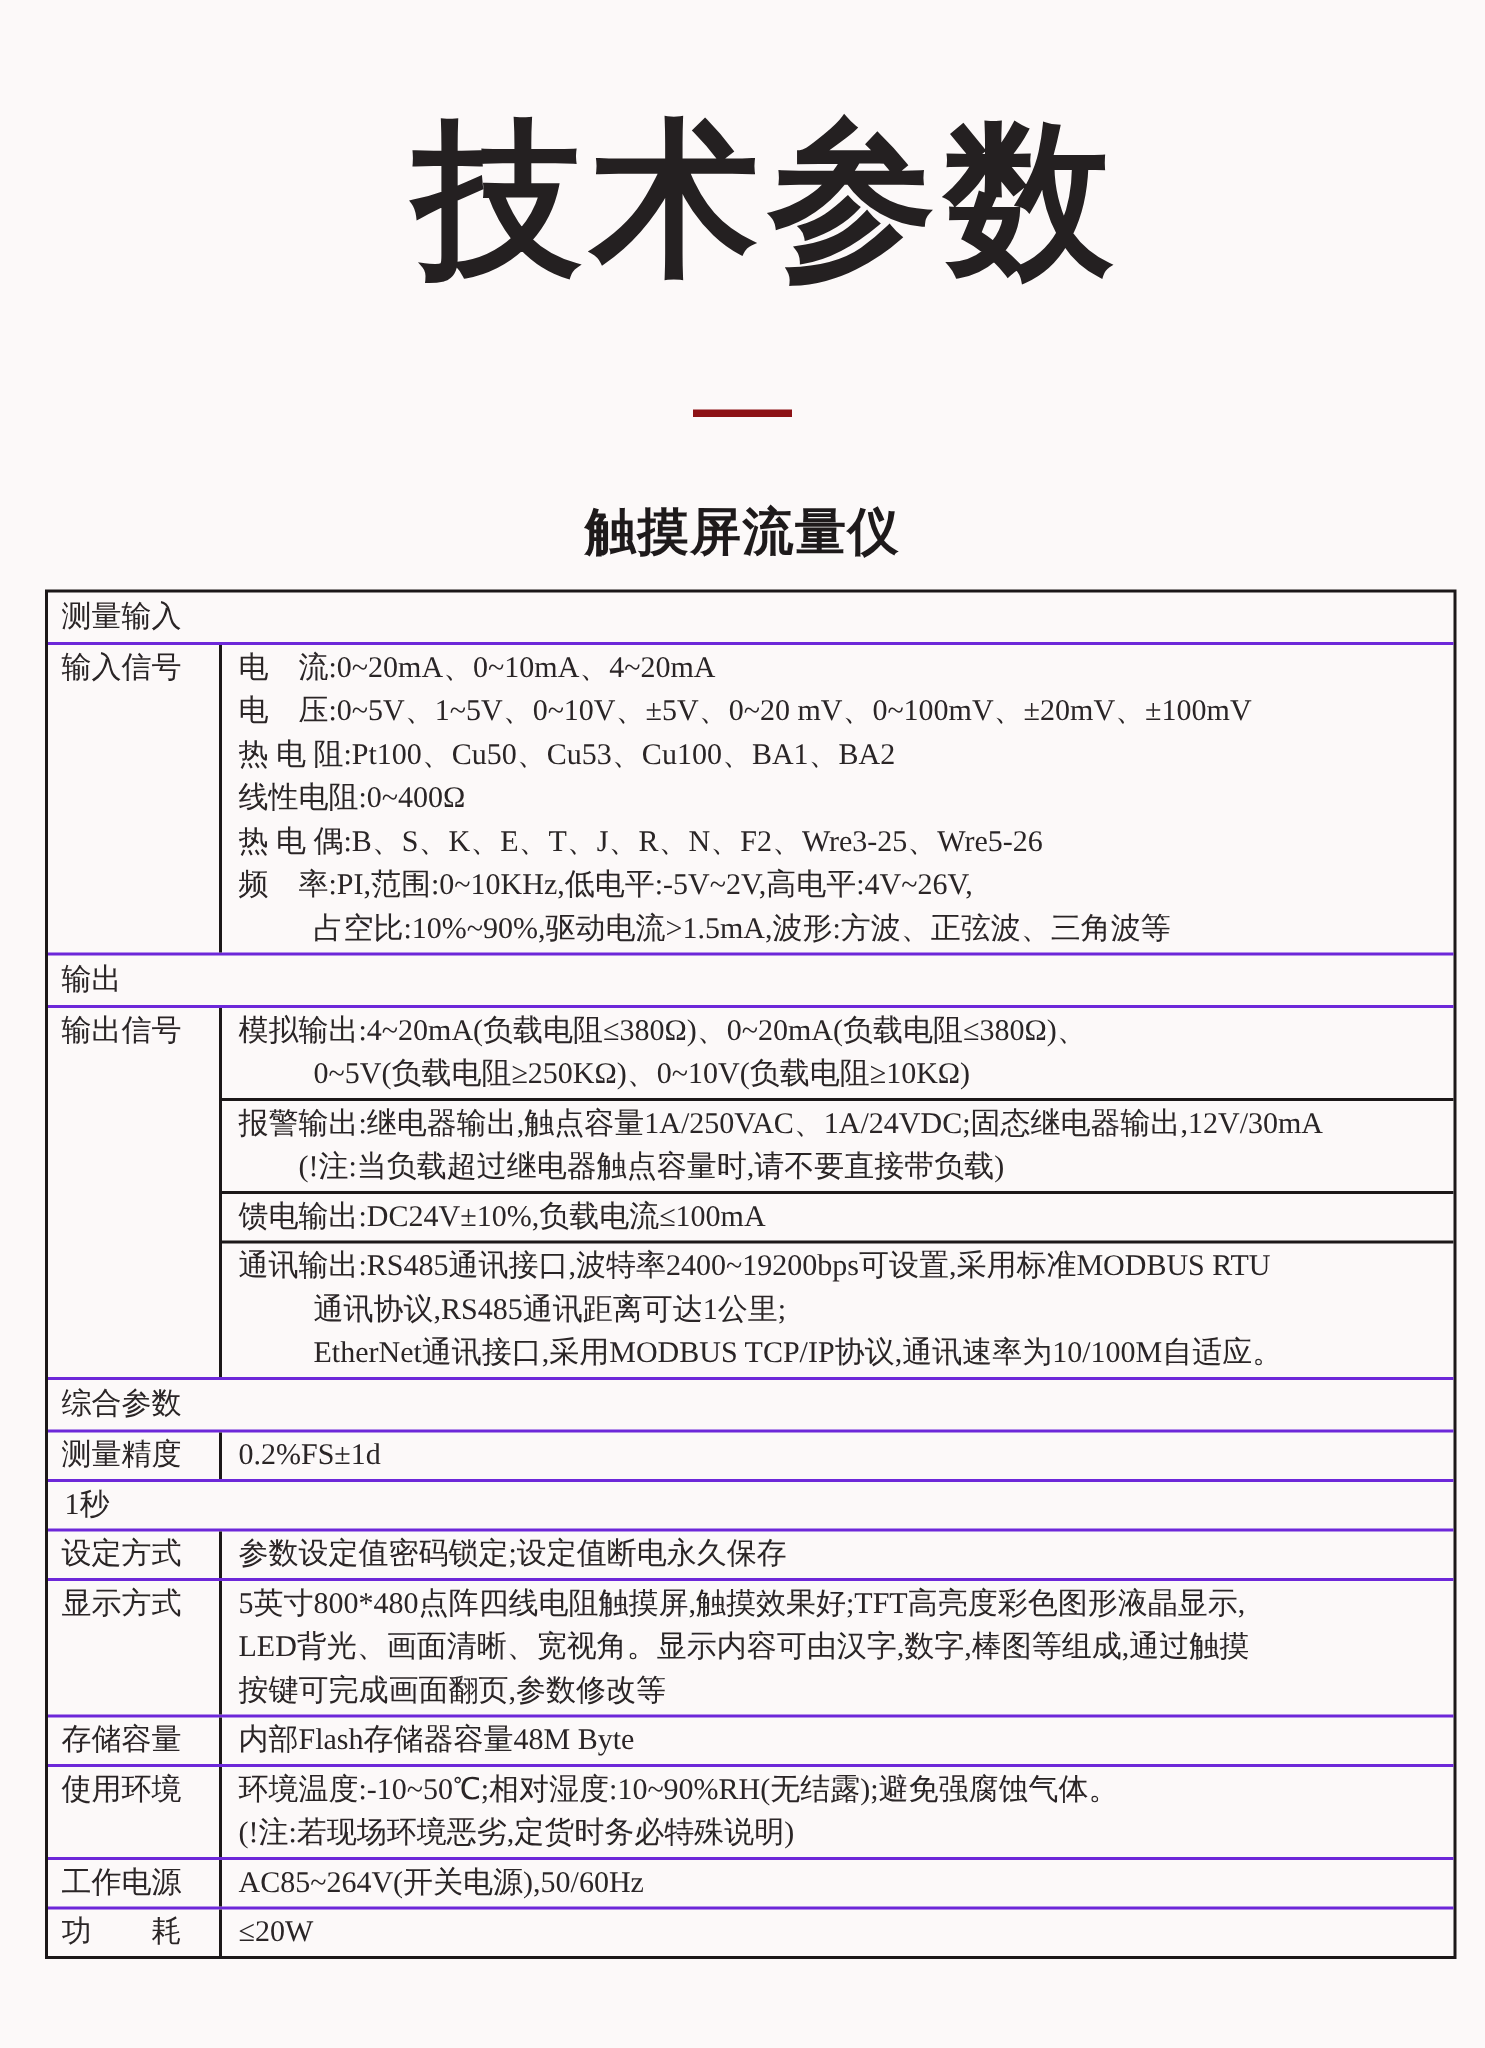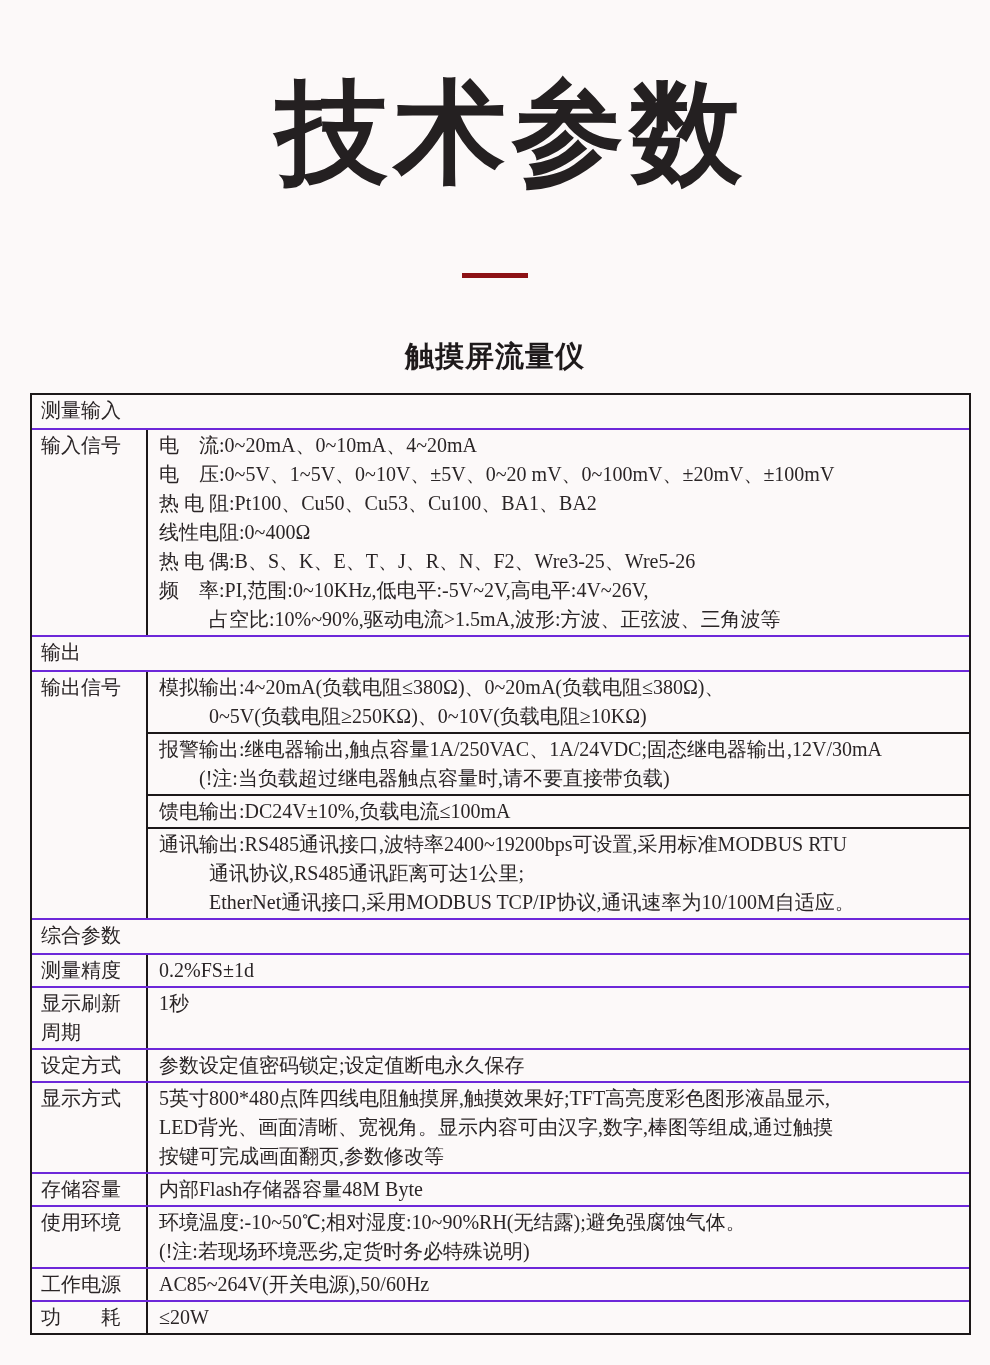--- a/index.html
+++ b/index.html
@@ -37,45 +37,45 @@
     height: 5px;
     background: #8d1216;
   }
   .subtitle {
     position: absolute;
     top: 336px;
     left: 0;
     width: 100%;
     margin: 0;
     text-align: center;
-    font-size: 29px;
+    font-size: 34px;
     line-height: 40px;
     font-weight: 700;
     letter-spacing: 1px;
     color: #1e1a1b;
+    font-family: Liberation Serif, serif;
   }
   .spec-table {
     position: absolute;
     top: 393px;
     left: 30px;
     width: 941px;
     box-sizing: border-box;
     border: 2px solid #1c1819;
     font-size: 20px;
     color: #2a2526;
   }
   .row {
     display: flex;
     border-top: 2px solid #6d28d9;
   }
   .row:first-child { border-top: none; }
   .row.hdr {
     display: block;
     padding: 2px 0 2px 9px;
-    font-family: Liberation Mono, monospace;
   }
   .cell {
     box-sizing: border-box;
   }
   .cell.label {
     flex: 0 0 116px;
     width: 116px;
     border-right: 2px solid #1c1819;
     padding: 1px 2px 1px 9px;
   }
@@ -162,24 +162,20 @@
   <div class="row">
     <div class="cell label">
       <div class="line">测量精度</div>
     </div>
     <div class="cell value">
       <div class="line">0.2%FS±1d</div>
     </div>
   </div>
 
   <div class="row">
-    <div class="cell label">
-      <div class="line">显示刷新</div>
-      <div class="line">周期</div>
-    </div>
     <div class="cell value">
       <div class="line">1秒</div>
     </div>
   </div>
 
   <div class="row">
     <div class="cell label">
       <div class="line">设定方式</div>
     </div>
     <div class="cell value">

